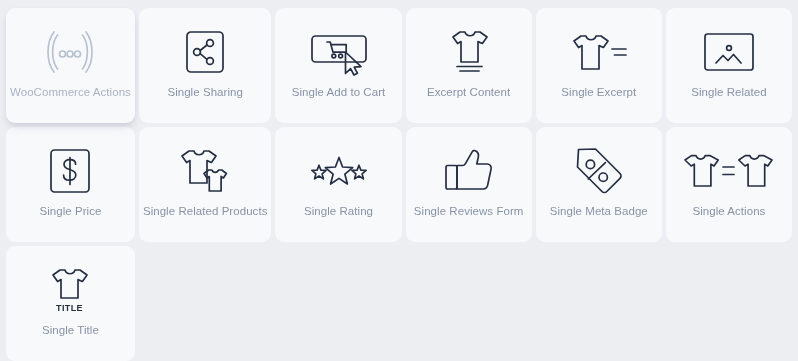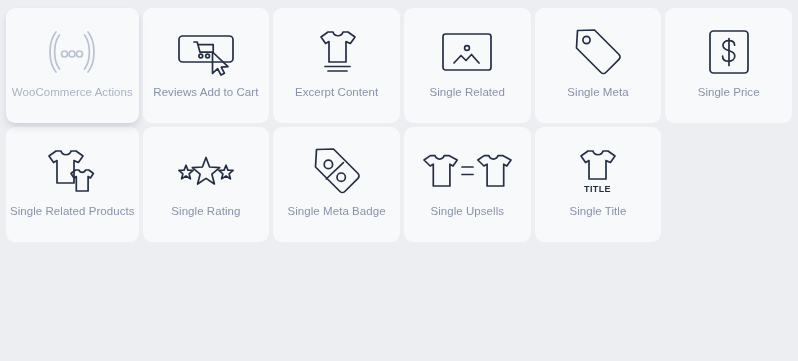--- a/index.html
+++ b/index.html
@@ -94,62 +94,76 @@
           <path d="M42.5 7 C49 15.5 49 32.5 42.5 41"></path>
           <circle cx="22.5" cy="26" r="3"></circle>
           <circle cx="30" cy="26" r="3"></circle>
           <circle cx="37.5" cy="26" r="3"></circle>
         </svg>
       </div>
       <div class="widget-label">WooCommerce Actions</div>
     </div>
     <div class="widget-card">
       <div class="widget-icon">
+        <svg width="44" height="44" viewBox="0 0 44 44" fill="none" stroke="#252f44" stroke-width="1.7" stroke-linecap="round" stroke-linejoin="round">
+          <rect x="4" y="2" width="36" height="40" rx="4"></rect>
+          <circle cx="27" cy="13" r="3.4"></circle>
+          <circle cx="27" cy="31" r="3.4"></circle>
+          <circle cx="14" cy="22" r="3.4"></circle>
+          <path d="M17.1 20.5 L24 15"></path>
+          <path d="M17.1 23.7 L24 29.3"></path>
+        </svg>
+      </div>
+      <div class="widget-label">Single Sharing</div>
+    </div>
+    <div class="widget-card">
+      <div class="widget-icon">
         <svg width="60" height="48" viewBox="0 0 60 48" fill="none" stroke="#252f44" stroke-width="1.7" stroke-linecap="round" stroke-linejoin="round">
           <rect x="3" y="8" width="54" height="26" rx="3.5"></rect>
           <path d="M18 14 h3.2 l2.8 10.2 h11.4"></path>
           <path d="M22.6 16.6 h14.6 v7.6"></path>
           <circle cx="24.8" cy="28" r="1.9"></circle>
           <circle cx="31.6" cy="28" r="1.9"></circle>
           <path d="M36.5 24 L36.5 45.5 L41.6 40.6 L45 47 L48.4 45.2 L45.2 39.2 L52 38.6 Z"></path>
         </svg>
       </div>
-      <div class="widget-label">Reviews Add to Cart</div>
+      <div class="widget-label">Single Add to Cart</div>
     </div>
     <div class="widget-card">
       <div class="widget-icon">
         <svg width="50" height="50" viewBox="0 0 50 50" fill="none" stroke="#252f44" stroke-width="1.7" stroke-linecap="round" stroke-linejoin="round">
           <path d="M9 10 L16 5 h5 a5.2 5.2 0 0 0 10 0 h5 l7 5 -4.6 6.5 L34 14.6 V35 H17 V14.6 L13.6 16.5 Z"></path>
           <path d="M13 39.5 H38"></path>
           <path d="M16 44 H35"></path>
         </svg>
       </div>
       <div class="widget-label">Excerpt Content</div>
     </div>
     <div class="widget-card">
       <div class="widget-icon">
+        <svg width="62" height="46" viewBox="0 0 62 46" fill="none" stroke="#252f44" stroke-width="1.7" stroke-linecap="round" stroke-linejoin="round">
+          <path d="M6 12 L13 7 h5 a5.2 5.2 0 0 0 10 0 h5 l7 5 -4.6 6.5 L31 16.6 V40 H14 V16.6 L10.6 18.5 Z"></path>
+          <path d="M44 20 H58"></path>
+          <path d="M46.5 26 H58"></path>
+        </svg>
+      </div>
+      <div class="widget-label">Single Excerpt</div>
+    </div>
+    <div class="widget-card">
+      <div class="widget-icon">
         <svg width="52" height="44" viewBox="0 0 52 44" fill="none" stroke="#252f44" stroke-width="1.7" stroke-linecap="round" stroke-linejoin="round">
           <rect x="2" y="4" width="48" height="36" rx="2.6"></rect>
           <circle cx="26" cy="18" r="2.4"></circle>
           <path d="M13 33 L20 25.5 L25 30.5 L30.5 24.5 L38 33"></path>
         </svg>
       </div>
       <div class="widget-label">Single Related</div>
     </div>
     <div class="widget-card">
       <div class="widget-icon">
-        <svg width="54" height="52" viewBox="0 0 54 52" fill="none" stroke="#252f44" stroke-width="1.7" stroke-linecap="round" stroke-linejoin="round">
-          <path d="M6.5 4.5 L23.5 4 L48 28.5 a3.4 3.4 0 0 1 0 4.8 L34.8 46.5 a3.4 3.4 0 0 1 -4.8 0 L5.5 22 Z"></path>
-          <circle cx="15.5" cy="14" r="3.6"></circle>
-        </svg>
-      </div>
-      <div class="widget-label">Single Meta</div>
-    </div>
-    <div class="widget-card">
-      <div class="widget-icon">
         <svg width="44" height="46" viewBox="0 0 44 46" fill="none" stroke="#252f44" stroke-width="1.7" stroke-linecap="round" stroke-linejoin="round">
           <rect x="3" y="2" width="38" height="42" rx="3.4"></rect>
           <path d="M22 9.5 V36.5"></path>
           <path d="M27.6 16.2 c0 -3 -2.6 -4.6 -5.8 -4.6 c-3.4 0 -5.8 1.8 -5.8 4.8 c0 6.8 11.8 3.4 11.8 10.6 c0 3.2 -2.8 5.2 -6.2 5.2 c-3.4 0 -6 -1.8 -6 -5"></path>
         </svg>
       </div>
       <div class="widget-label">Single Price</div>
     </div>
     <div class="widget-card">
       <div class="widget-icon">
@@ -162,20 +176,29 @@
     </div>
     <div class="widget-card">
       <div class="widget-icon">
         <svg width="62" height="32" viewBox="0 0 62 32" fill="none" stroke="#252f44" stroke-width="1.7" stroke-linecap="round" stroke-linejoin="round">
           <path d="M11 10.2 L12.9 15.1 L18.1 15.4 L14.1 18.8 L15.4 23.9 L11 21 L6.6 23.9 L7.9 18.8 L3.9 15.4 L9.1 15.1 Z"></path>
           <path d="M31 2.5 L34.6 12 L44.7 12.6 L36.9 19.2 L39.4 29 L31 23.4 L22.6 29 L25.1 19.2 L17.3 12.6 L27.4 12 Z"></path>
           <path d="M51 10.2 L52.9 15.1 L58.1 15.4 L54.1 18.8 L55.4 23.9 L51 21 L46.6 23.9 L47.9 18.8 L43.9 15.4 L49.1 15.1 Z"></path>
         </svg>
       </div>
       <div class="widget-label">Single Rating</div>
+    </div>
+    <div class="widget-card">
+      <div class="widget-icon">
+        <svg width="52" height="48" viewBox="0 0 52 48" fill="none" stroke="#252f44" stroke-width="1.7" stroke-linecap="round" stroke-linejoin="round">
+          <path d="M14 18.5 h5.5 c1.2 0 2.2 -0.6 2.8 -1.6 l7 -12.2 c0.6 -1.1 2 -1.5 3.1 -0.9 c2.3 1.2 3.5 3.8 2.9 6.3 L33.8 17 h10.4 c2.6 0 4.5 2.4 3.9 4.9 L44.6 38.4 c-0.5 2.1 -2.3 3.6 -4.5 3.6 H14 Z"></path>
+          <rect x="3" y="18.5" width="11" height="23.5" rx="1.8"></rect>
+        </svg>
+      </div>
+      <div class="widget-label">Single Reviews Form</div>
     </div>
     <div class="widget-card">
       <div class="widget-icon">
         <svg width="54" height="52" viewBox="0 0 54 52" fill="none" stroke="#252f44" stroke-width="1.7" stroke-linecap="round" stroke-linejoin="round">
           <path d="M6.5 4.5 L23.5 4 L48 28.5 a3.4 3.4 0 0 1 0 4.8 L34.8 46.5 a3.4 3.4 0 0 1 -4.8 0 L5.5 22 Z"></path>
           <circle cx="18.4" cy="19.4" r="4.2"></circle>
           <circle cx="31.2" cy="32.2" r="4.2"></circle>
           <path d="M33.4 17.6 L16.2 34"></path>
         </svg>
       </div>
@@ -183,21 +206,21 @@
     </div>
     <div class="widget-card">
       <div class="widget-icon">
         <svg width="91" height="42" viewBox="0 0 91 42" fill="none" stroke="#252f44" stroke-width="1.7" stroke-linecap="round" stroke-linejoin="round">
           <path d="M2 10 L8.4 5.6 h4.6 a4.8 4.8 0 0 0 9.2 0 h4.6 L35.2 10 l-4.2 6 -3.1 -1.8 V36 H11.3 V14.2 L8.2 16 Z"></path>
           <path d="M40 17 H51"></path>
           <path d="M40 24.5 H51"></path>
           <path d="M55.8 10 L62.2 5.6 h4.6 a4.8 4.8 0 0 0 9.2 0 h4.6 L89 10 l-4.2 6 -3.1 -1.8 V36 H65.1 V14.2 L62 16 Z"></path>
         </svg>
       </div>
-      <div class="widget-label">Single Upsells</div>
+      <div class="widget-label">Single Actions</div>
     </div>
     <div class="widget-card">
       <div class="widget-icon">
         <svg width="48" height="50" viewBox="0 0 48 50" fill="none" stroke="#252f44" stroke-width="1.7" stroke-linecap="round" stroke-linejoin="round">
           <path d="M7 10 L14 5 h5 a5.2 5.2 0 0 0 10 0 h5 l7 5 -4.6 6.5 L32 14.6 V33 H15 V14.6 L11.6 16.5 Z"></path>
           <text x="23.5" y="46" text-anchor="middle" class="title-text" stroke="none">TITLE</text>
         </svg>
       </div>
       <div class="widget-label">Single Title</div>
     </div>

